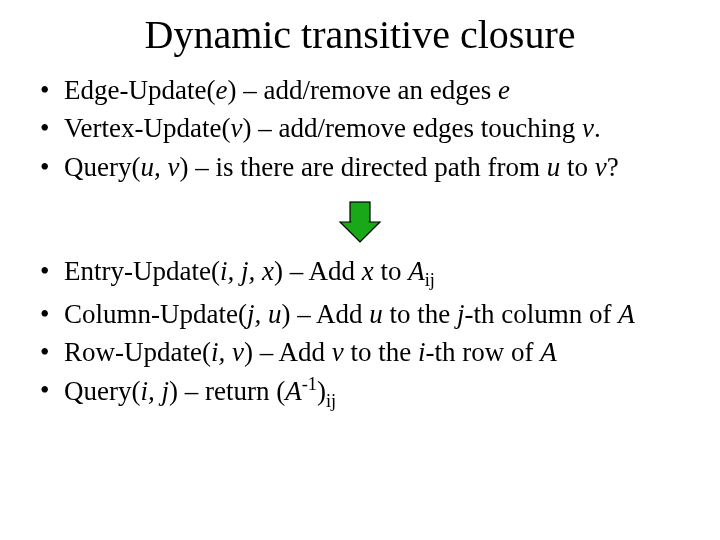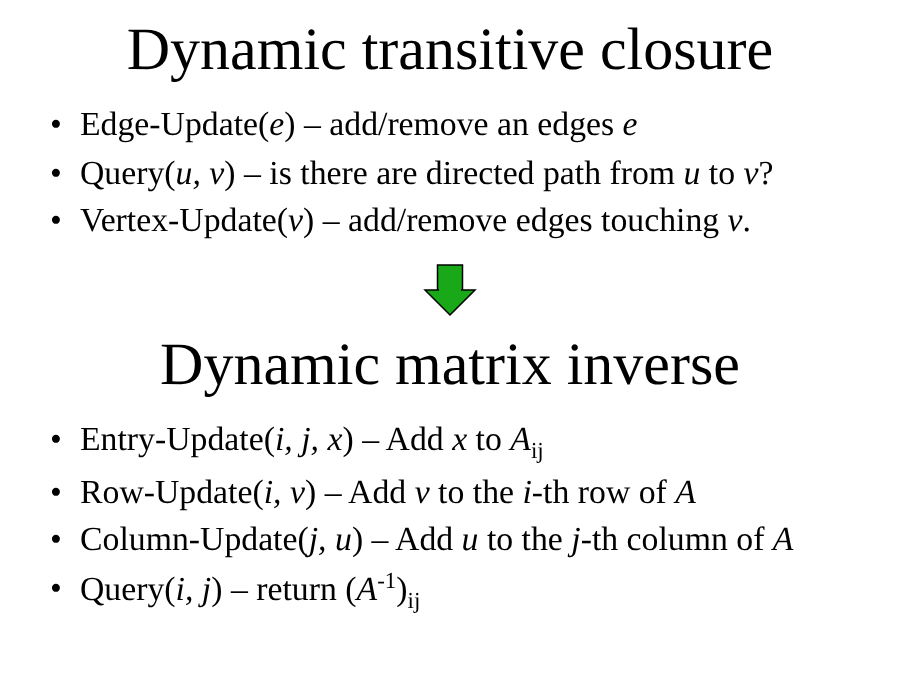--- a/index.html
+++ b/index.html
@@ -14,21 +14,21 @@
   }
   .slide {
     width: 720px;
     height: 540px;
     position: relative;
     padding: 12px 30px 0 30px;
     box-sizing: border-box;
   }
   h1.title {
     font-weight: normal;
-    font-size: 48px;
+    font-size: 40px;
     text-align: center;
     margin: 0 0 14px 0;
     line-height: 1.15;
   }
   ul.bullets {
     list-style: none;
     margin: 0 0 4px 0;
     padding: 0 0 0 8px;
     font-size: 27px;
     line-height: 1.35;
@@ -61,49 +61,48 @@
 
 <div class="slide">
 
   <h1 class="title">Dynamic transitive closure</h1>
 
   <ul class="bullets">
     <li>
       <span class="b">Edge-Update</span><span>(</span><span class="i">e</span><span>)</span><span> – add/remove an edges </span><span class="i">e</span><span></span>
     </li>
     <li>
-      <span class="b">Query</span><span>(</span><span class="i">u, v</span><span>)</span><span> – is there are directed path from </span><span class="i">u</span><span> to </span><span class="i">v</span><span>?</span>
+      <span class="b">Vertex-Update</span><span>(</span><span class="i">v</span><span>)</span><span> – add/remove edges touching </span><span class="i">v</span><span>.</span>
     </li>
     <li>
-      <span class="b">Vertex-Update</span><span>(</span><span class="i">v</span><span>)</span><span> – add/remove edges touching </span><span class="i">v</span><span>.</span>
+      <span class="b">Query</span><span>(</span><span class="i">u, v</span><span>)</span><span> – is there are directed path from </span><span class="i">u</span><span> to </span><span class="i">v</span><span>?</span>
     </li>
   </ul>
 
   <div class="spacer-upper"></div>
 
   <div class="arrow-wrap">
     <svg class="arrow-svg" width="56" height="46" viewBox="0 0 56 46">
       <g>
         <rect x="18" y="3" width="20" height="20" fill="#18a818" stroke="#000" stroke-width="1.2"></rect>
         <polygon points="8,23 48,23 28,43" fill="#18a818" stroke="#000" stroke-width="1.2"></polygon>
         <rect x="19.2" y="21.8" width="17.6" height="2.4" fill="#18a818" stroke="none"></rect>
       </g>
     </svg>
   </div>
 
-  <h1 class="title">Dynamic matrix inverse</h1>
 
   <ul class="bullets">
     <li>
       <span class="b">Entry-Update</span><span>(</span><span class="i">i, j, x</span><span>)</span><span> – Add </span><span class="i">x</span><span> to </span><span class="i">A</span><span class="sub">ij</span>
     </li>
     <li>
-      <span class="b">Row-Update</span><span>(</span><span class="i">i, v</span><span>)</span><span> – Add </span><span class="i">v</span><span> to the </span><span class="i">i</span><span>-th row of </span><span class="i">A</span>
+      <span class="b">Column-Update</span><span>(</span><span class="i">j, u</span><span>)</span><span> – Add </span><span class="i">u</span><span> to the </span><span class="i">j</span><span>-th column of </span><span class="i">A</span>
     </li>
     <li>
-      <span class="b">Column-Update</span><span>(</span><span class="i">j, u</span><span>)</span><span> – Add </span><span class="i">u</span><span> to the </span><span class="i">j</span><span>-th column of </span><span class="i">A</span>
+      <span class="b">Row-Update</span><span>(</span><span class="i">i, v</span><span>)</span><span> – Add </span><span class="i">v</span><span> to the </span><span class="i">i</span><span>-th row of </span><span class="i">A</span>
     </li>
     <li>
       <span class="b">Query</span><span>(</span><span class="i">i, j</span><span>)</span><span> – return (</span><span class="i">A</span><span class="sup">-1</span><span>)</span><span class="sub">ij</span>
     </li>
   </ul>
 
 </div>
 
 </body></html>

